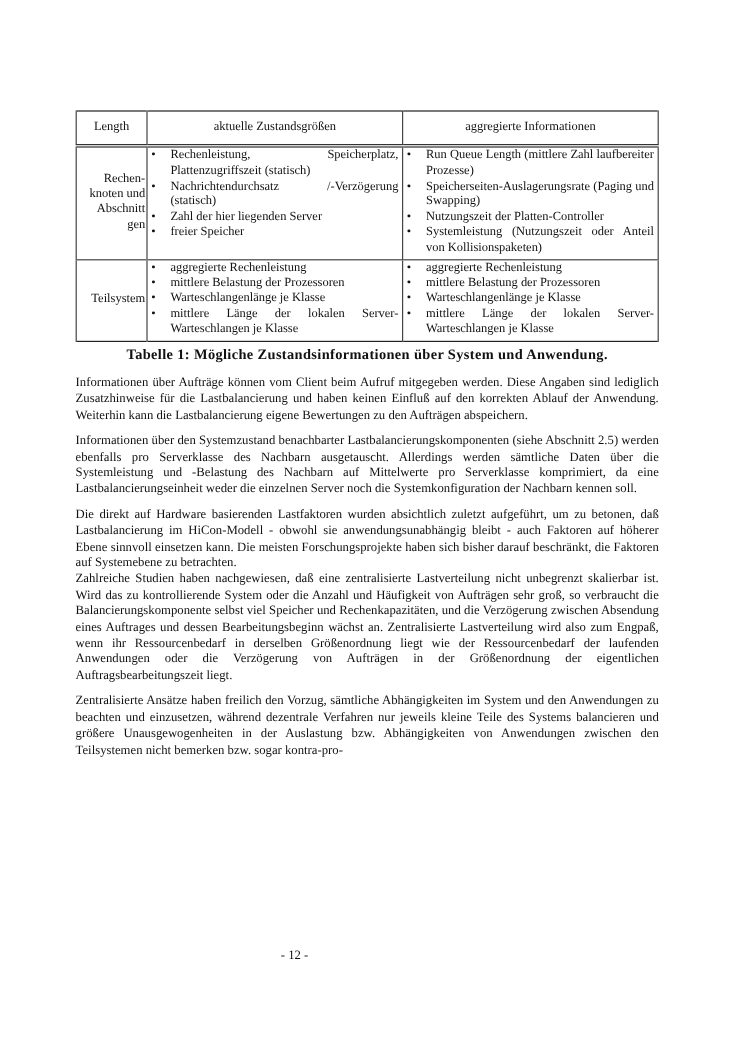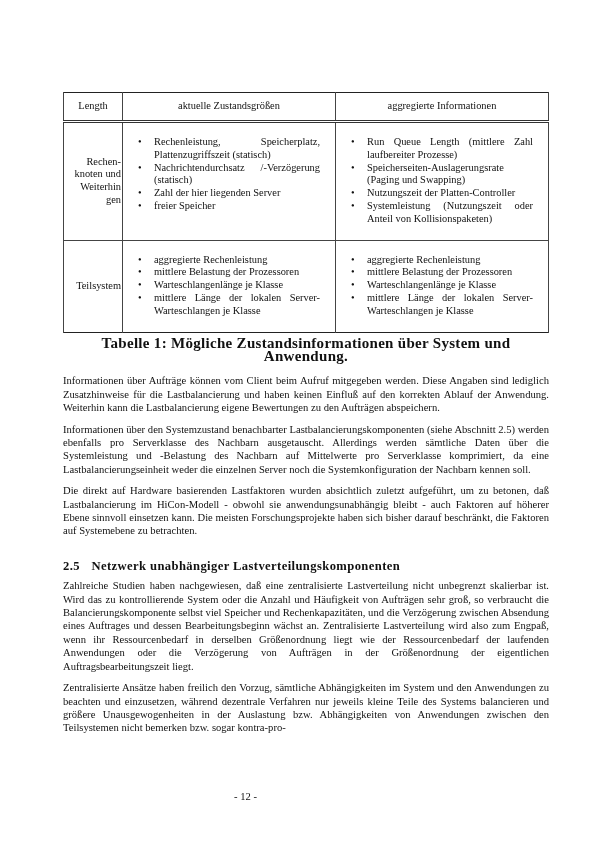--- a/index.html
+++ b/index.html
@@ -11,24 +11,24 @@
   .page { position: absolute; left: 63px; top: 92px; width: 486px; }
   table.state {
     width: 486px; border-collapse: collapse; font-size: 10.4px; line-height: 12.8px;
     border-top: 1.4px solid #222; border-bottom: 1.4px solid #222;
   }
   table.state th, table.state td { border-left: 1px solid #444; border-right: 1px solid #444; vertical-align: top; }
   table.state th { font-weight: normal; height: 25px; text-align: center; vertical-align: middle; border-bottom: 3px double #333; }
   table.state td { border-top: 1px solid #444; padding: 1px 3px 2px 3px; }
   td.obj { text-align: right; vertical-align: middle !important; width: 56px; padding: 0 1px !important; }
   td.col2 { width: 206px; }
-  ul { list-style: none; margin: 12px; padding: 0; }
+  ul { list-style: none; margin: 0; padding: 0; }
   li { position: relative; padding-left: 16px; text-align: justify; }
   li::before { content: "•"; position: absolute; left: 0; }
-  .caption { text-align: center; font-weight: bold; font-size: 15px; letter-spacing: 0.3px; margin-top: 4px; }
+  .caption { text-align: center; font-weight: bold; font-size: 12px; letter-spacing: 0.3px; margin-top: 4px; }
   p { margin: 0; text-align: justify; }
   .p1 { margin-top: 11px; }
   .gap { margin-top: 8px; font-family: Liberation Serif, serif; }
   h2 { font-size: 12.6px; font-weight: bold; margin: 22px 0 6px 0; letter-spacing: 0.4px; }
   h2 .num { margin-right: 8px; }
   .pagenum { position: absolute; top: 790px; left: 0; width: 491px; text-align: center; font-size: 10.6px; }
 </style>
 </head>
 <body>
 
@@ -39,21 +39,21 @@
         <th>Length</th>
         <th>aktuelle Zustandsgrößen</th>
         <th>aggregierte Informationen</th>
       </tr>
     </thead>
     <tbody>
       <tr>
         <td class="obj">
           <div>Rechen-</div>
           <div>knoten und</div>
-          <div>Weiterhin</div>
+          <div>Abschnitt</div>
           <div>gen</div>
         </td>
         <td class="col2">
           <ul>
             <li>Rechenleistung, Speicherplatz, Plattenzugriffszeit (statisch)</li>
             <li>Nachrichtendurchsatz /-Verzögerung (statisch)</li>
             <li>Zahl der hier liegenden Server</li>
             <li>freier Speicher</li>
           </ul>
         </td>
@@ -86,22 +86,18 @@
         </td>
       </tr>
     </tbody>
   </table>
   <div class="caption">Tabelle 1: Mögliche Zustandsinformationen über System und Anwendung.</div>
 
   <p class="p1">Informationen über Aufträge können vom Client beim Aufruf mitgegeben werden. Diese Angaben sind lediglich Zusatzhinweise für die Lastbalancierung und haben keinen Einfluß auf den korrekten Ablauf der Anwendung. Weiterhin kann die Lastbalancierung eigene Bewertungen zu den Aufträgen abspeichern.</p>
   <p class="gap">Informationen über den Systemzustand benachbarter Lastbalancierungskomponenten (siehe Abschnitt 2.5) werden ebenfalls pro Serverklasse des Nachbarn ausgetauscht. Allerdings werden sämtliche Daten über die Systemleistung und -Belastung des Nachbarn auf Mittelwerte pro Serverklasse komprimiert, da eine Lastbalancierungseinheit weder die einzelnen Server noch die Systemkonfiguration der Nachbarn kennen soll.</p>
   <p class="gap">Die direkt auf Hardware basierenden Lastfaktoren wurden absichtlich zuletzt aufgeführt, um zu betonen, daß Lastbalancierung im HiCon-Modell - obwohl sie anwendungsunabhängig bleibt - auch Faktoren auf höherer Ebene sinnvoll einsetzen kann. Die meisten Forschungsprojekte haben sich bisher darauf beschränkt, die Faktoren auf Systemebene zu betrachten.</p>
 
-  <h2>
-    <span class="num">2.5</span>
-    <span>Netzwerk unabhängiger Lastverteilungskomponenten</span>
-  </h2>
 
   <p>Zahlreiche Studien haben nachgewiesen, daß eine zentralisierte Lastverteilung nicht unbegrenzt skalierbar ist. Wird das zu kontrollierende System oder die Anzahl und Häufigkeit von Aufträgen sehr groß, so verbraucht die Balancierungskomponente selbst viel Speicher und Rechenkapazitäten, und die Verzögerung zwischen Absendung eines Auftrages und dessen Bearbeitungsbeginn wächst an. Zentralisierte Lastverteilung wird also zum Engpaß, wenn ihr Ressourcenbedarf in derselben Größenordnung liegt wie der Ressourcenbedarf der laufenden Anwendungen oder die Verzögerung von Aufträgen in der Größenordnung der eigentlichen Auftragsbearbeitungszeit liegt.</p>
   <p class="gap">Zentralisierte Ansätze haben freilich den Vorzug, sämtliche Abhängigkeiten im System und den Anwendungen zu beachten und einzusetzen, während dezentrale Verfahren nur jeweils kleine Teile des Systems balancieren und größere Unausgewogenheiten in der Auslastung bzw. Abhängigkeiten von Anwendungen zwischen den Teilsystemen nicht bemerken bzw. sogar kontra-pro-</p>
 </div>
 
 <div class="pagenum">- 12 -</div>
 
 </body></html>

